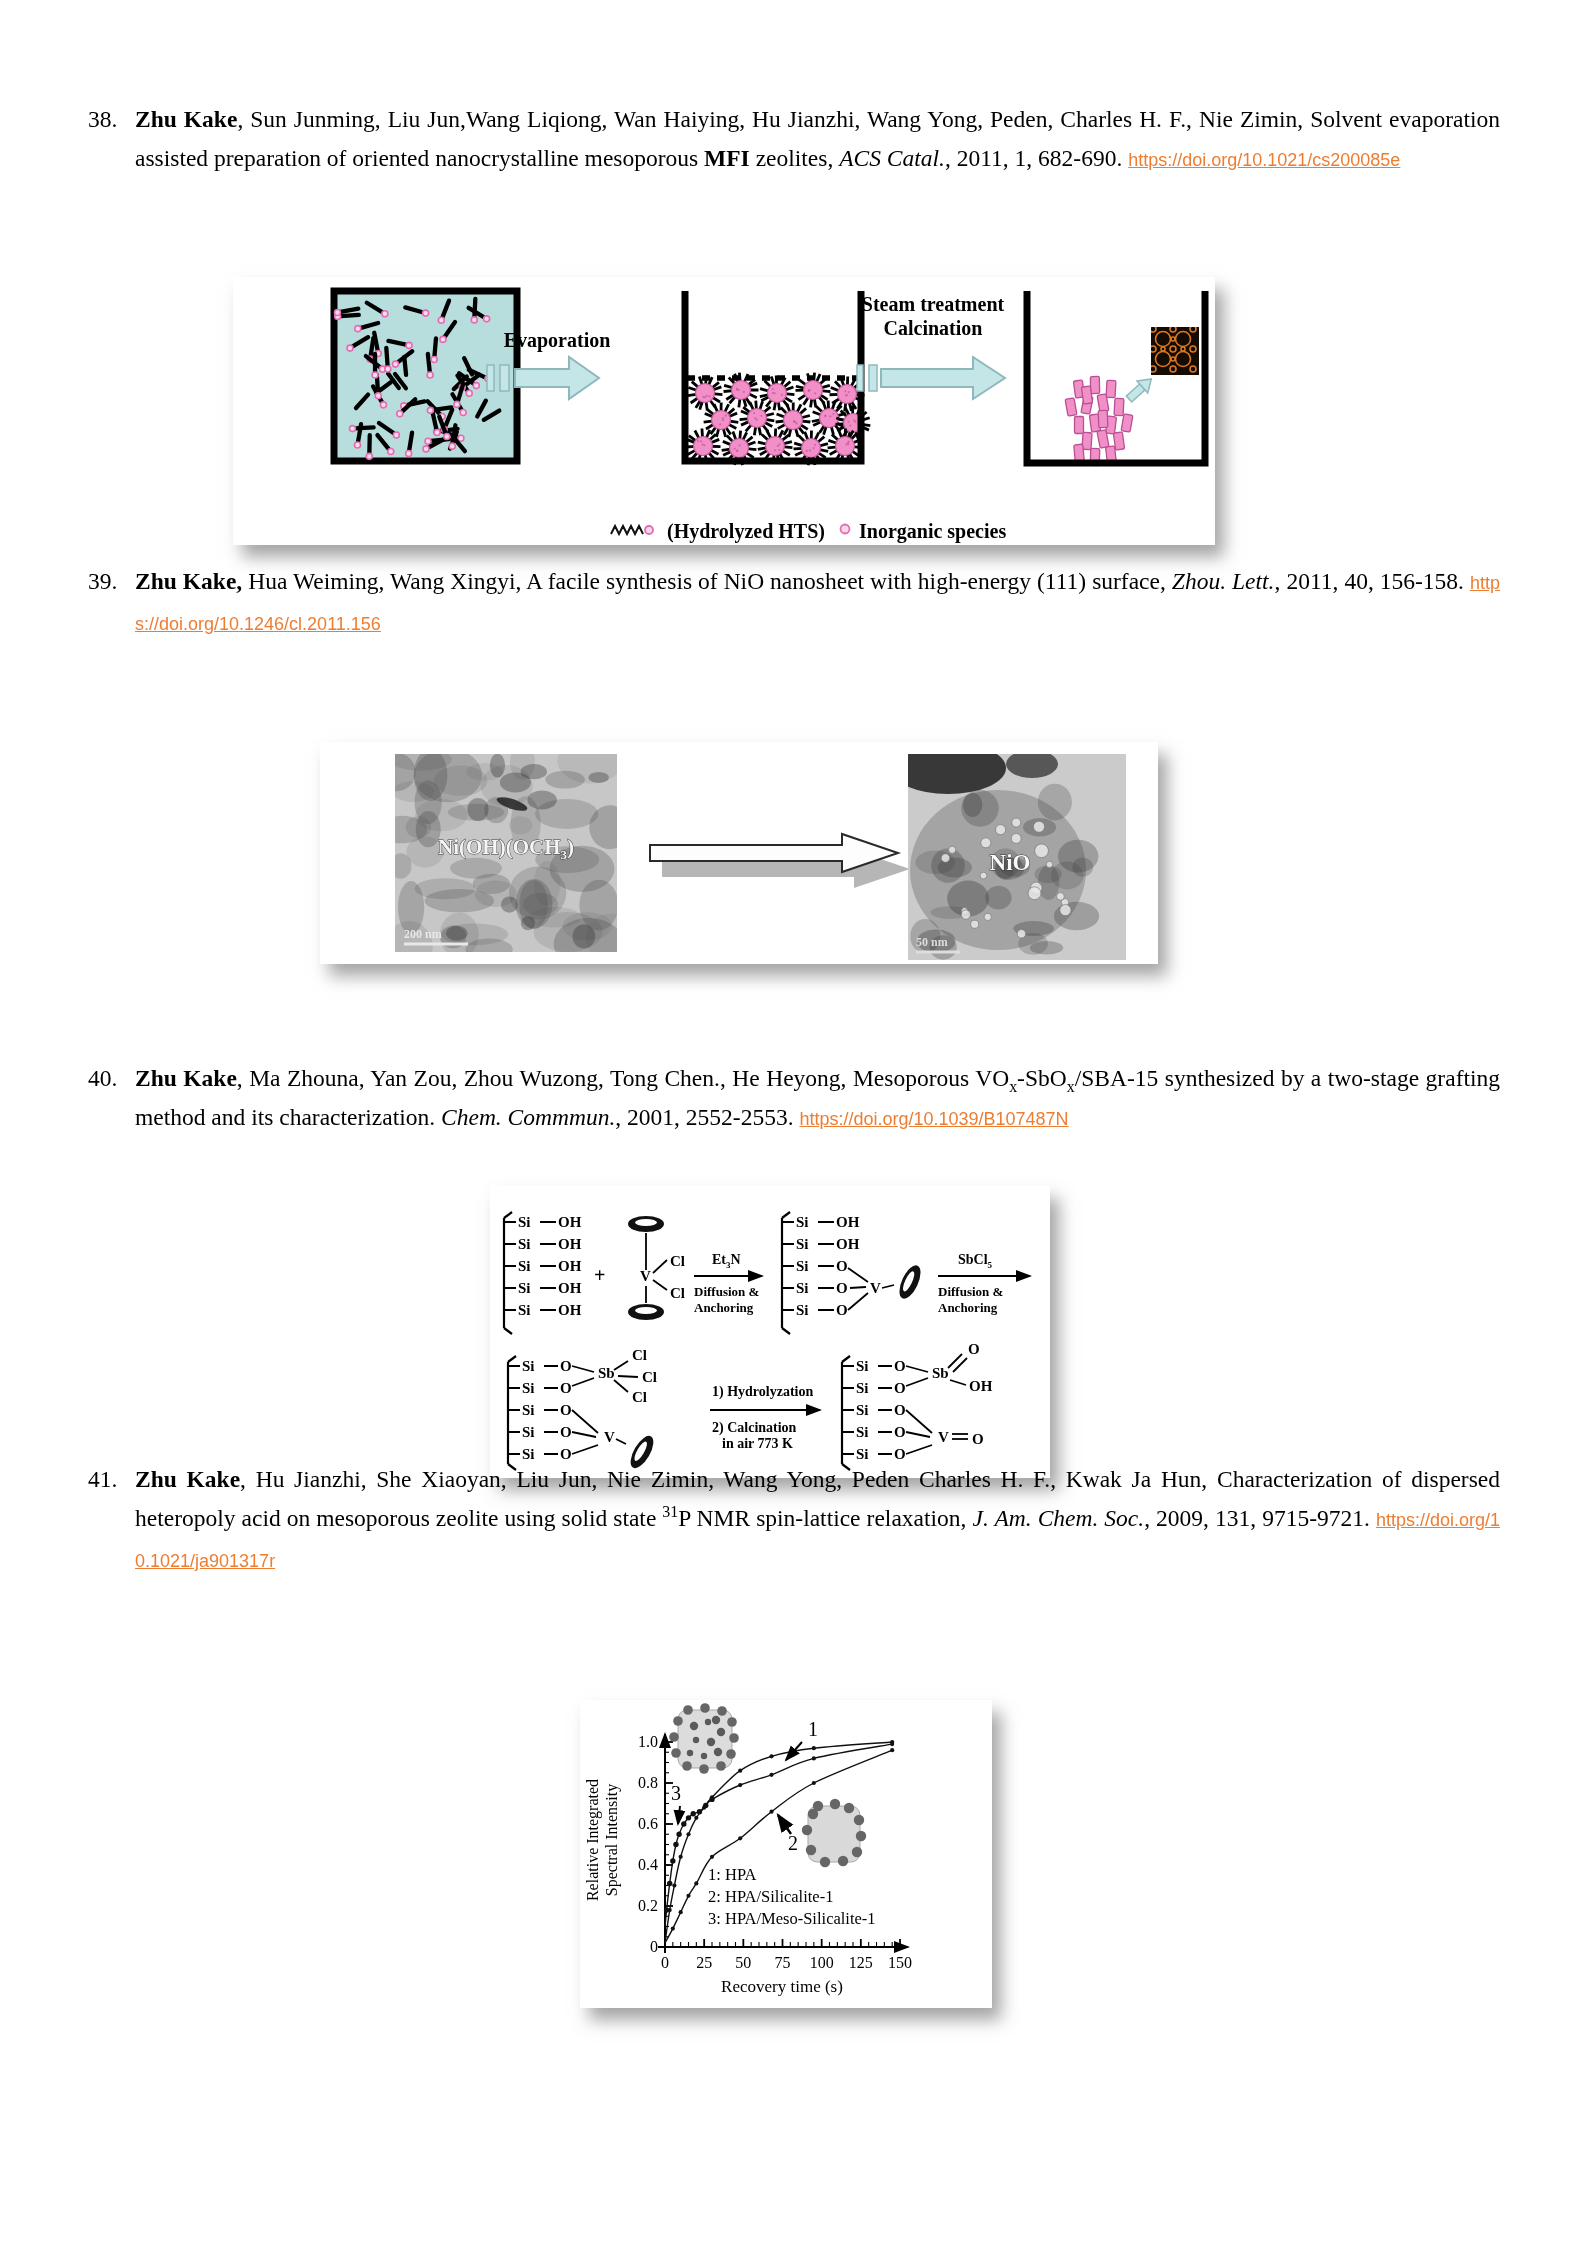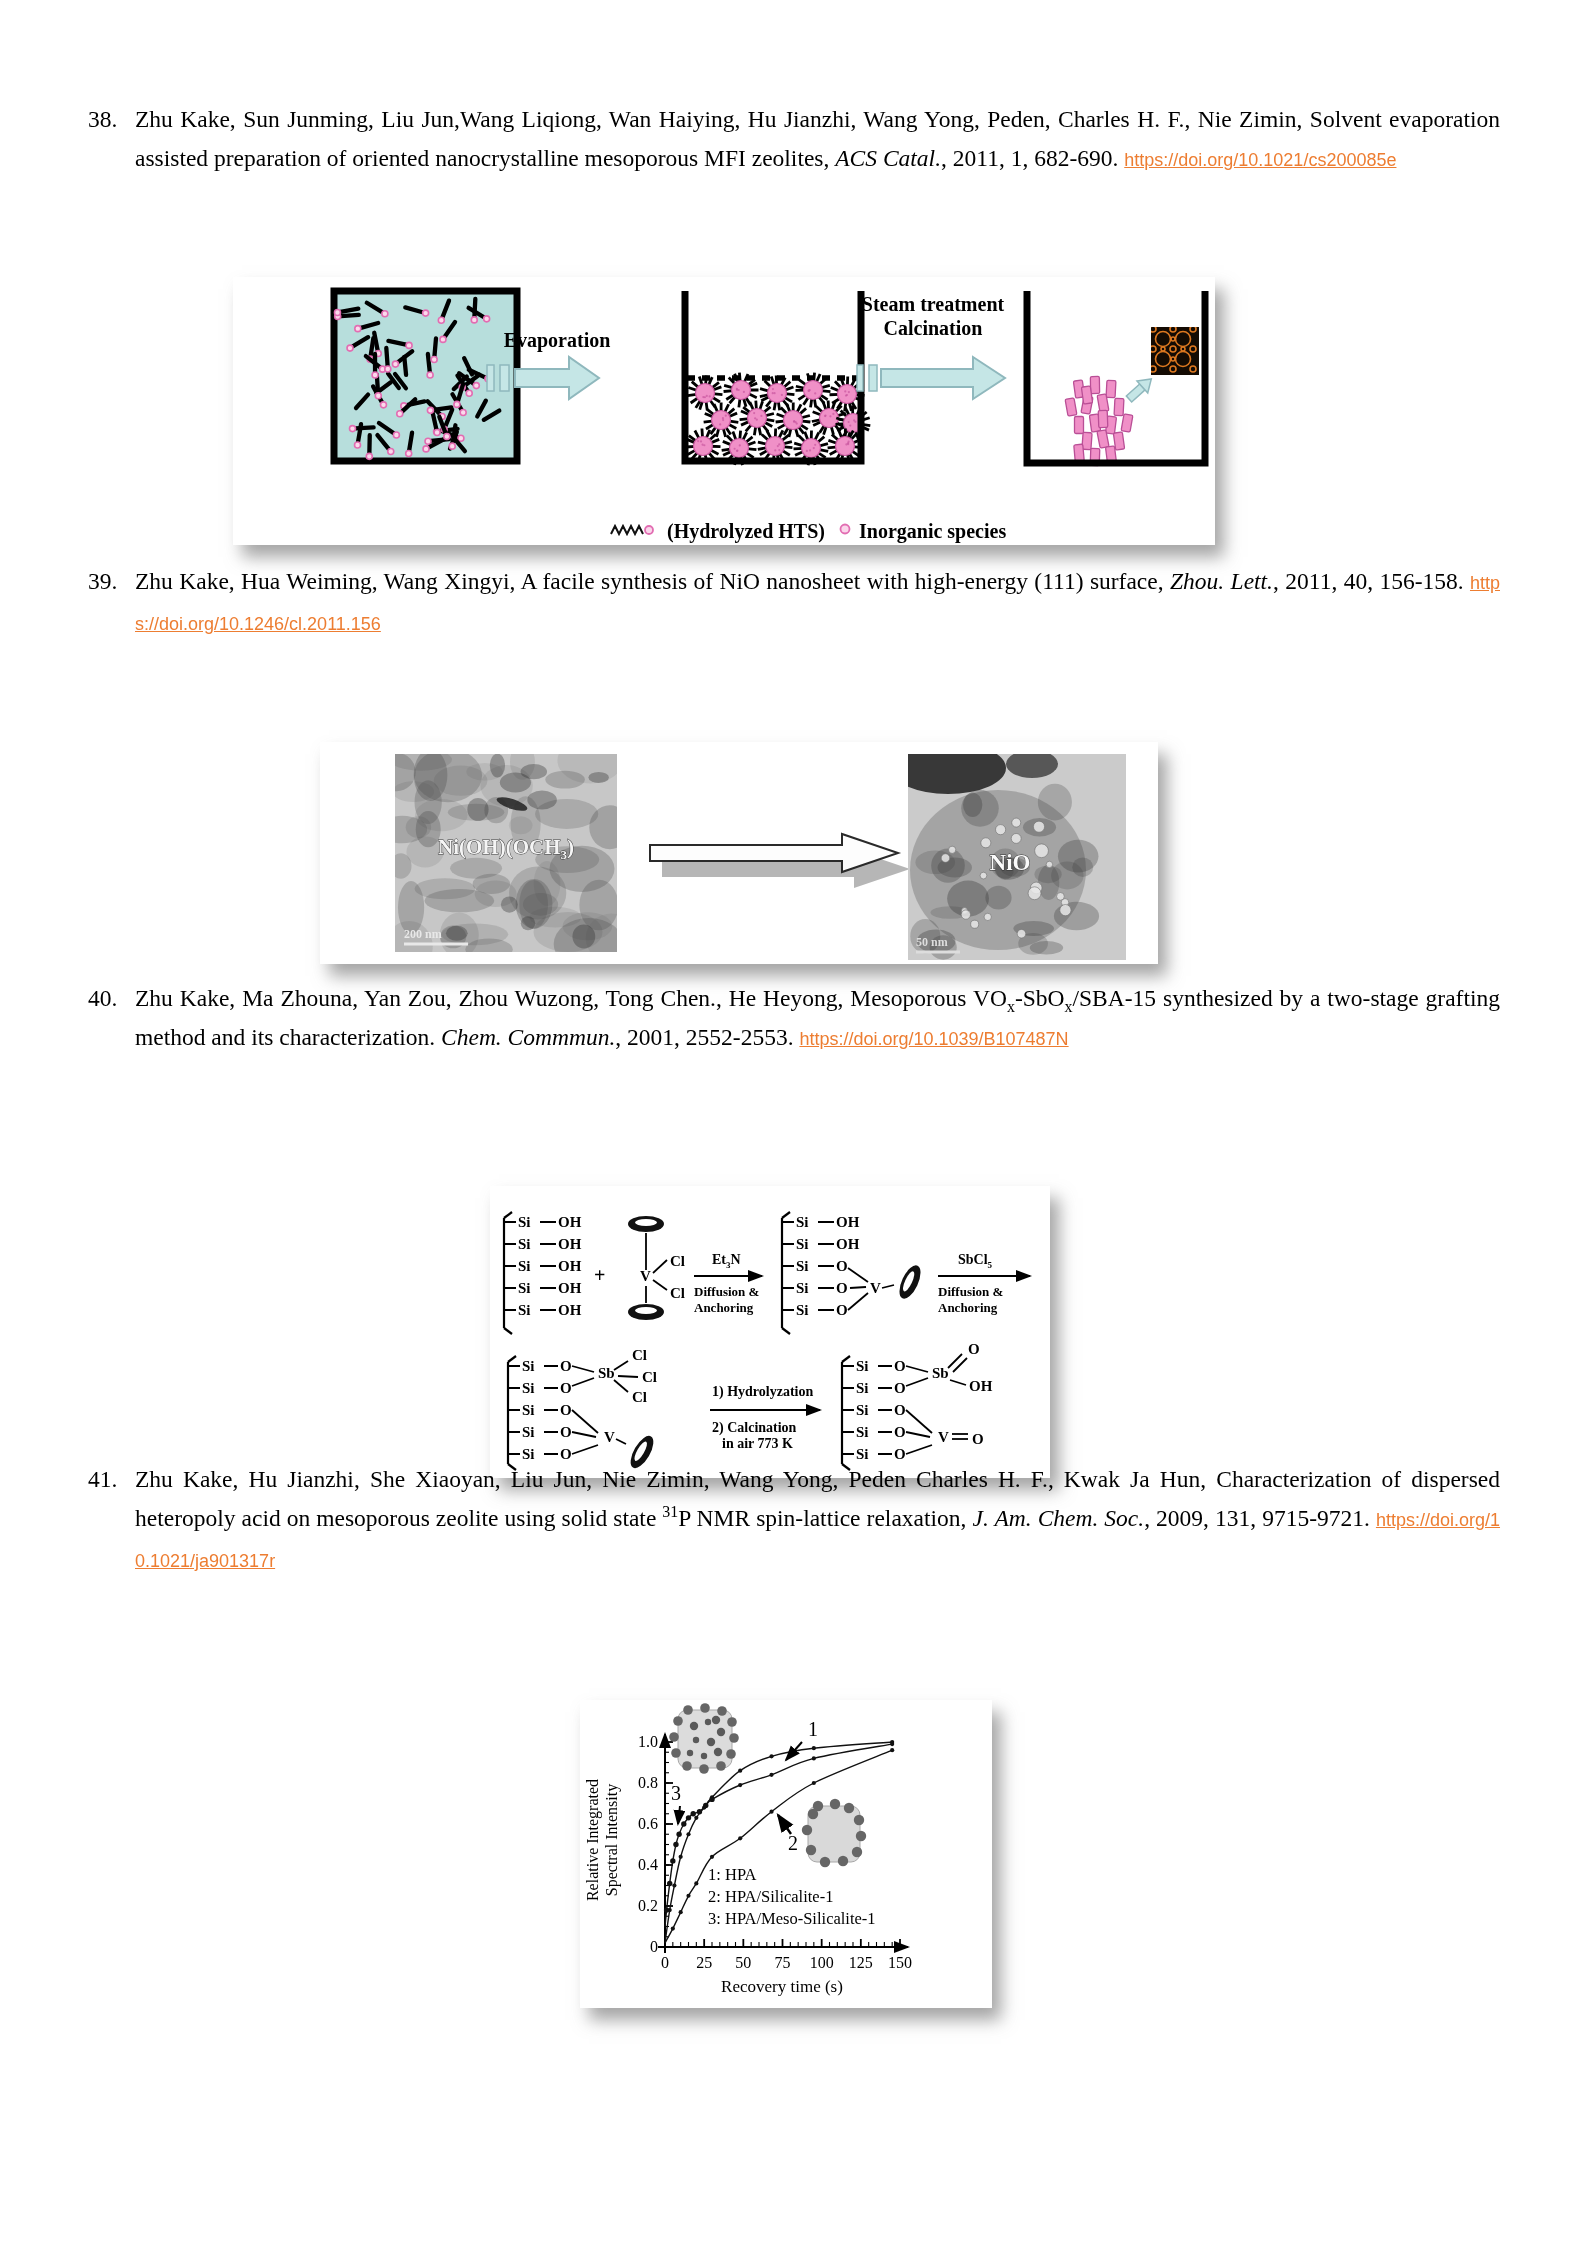--- a/index.html
+++ b/index.html
@@ -2,21 +2,21 @@
 <html><head>
 <meta charset="utf-8">
 <style>
   html,body{margin:0;padding:0;background:#ffffff;}
   .page{position:relative;width:1587px;height:2147px;background:#fff;
         font-family:"Liberation Serif",serif;color:#000;overflow:hidden;}
   .ref{position:absolute;left:88px;width:1412px;font-size:23.5px;line-height:39px;}
   .ref .num{position:absolute;left:0;top:0;}
   .ref .body{display:block;margin-left:47px;text-align:justify;}
   .s-r{font-weight:normal;}
-  .s-b{font-weight:normal;}
+  .s-b{font-weight:bold;}
   .s-bi{font-weight:normal;font-style:italic;}
   .s-sub{vertical-align:sub;font-size:0.68em;line-height:0;}
   .s-sup{vertical-align:super;font-size:0.68em;line-height:0;}
   a.doi{font-family:"Liberation Sans",sans-serif;font-size:18px;text-decoration:underline;cursor:pointer;word-break:break-all;}
   .figcard{position:absolute;background:#fff;box-shadow:9px 12px 16px rgba(105,105,105,0.6);}
   svg text{font-family:"Liberation Serif",serif;}
 </style>
 </head>
 <body>
 
@@ -680,21 +680,21 @@
           <circle cx="632.163667747518" cy="107.80987850390375" r="3.6414564540609717" fill="rgba(232,232,232,0.85)" stroke="rgba(110,110,110,0.6)" stroke-width="1"></circle>
           <circle cx="665.8284305187408" cy="100.82119935192168" r="5.0195510517805815" fill="rgba(232,232,232,0.85)" stroke="rgba(110,110,110,0.6)" stroke-width="1"></circle>
           <circle cx="645.8533650438767" cy="172.6116100139916" r="4.635137639008462" fill="rgba(232,232,232,0.85)" stroke="rgba(110,110,110,0.6)" stroke-width="1"></circle>
           <text x="690" y="128" text-anchor="middle" font-size="23" font-weight="bold" fill="#fafafa" stroke="#333" stroke-width="0.8" paint-order="stroke">NiO</text>
           <text x="596" y="204" font-size="12" font-weight="bold" fill="#ddd" font-family="&quot;Liberation Sans&quot;,sans-serif">50 nm</text>
           <line x1="596" y1="210" x2="640" y2="210" stroke="#ddd" stroke-width="3"></line>
         </g>
       </svg>
   </div>
 
-  <div class="ref" style="top:979px">
+  <div class="ref" style="top:1059px">
     <span class="num">40.</span>
     <span class="body"><span class="s-b">Zhu Kake</span><span class="s-r">, Ma Zhouna, Yan Zou, Zhou Wuzong, Tong Chen., He Heyong, Mesoporous VO</span><span class="s-sub">x</span><span class="s-r">-SbO</span><span class="s-sub">x</span><span class="s-r">/SBA-15 synthesized by a two-stage grafting method and its characterization. </span><span class="s-bi">Chem. Commmun.</span><span class="s-r">, 2001, 2552-2553. </span><a href="#" class="doi" style="color: rgb(237, 125, 49);">https://doi.org/10.1039/B107487N</a></span>
   </div>
 
   <div class="figcard" style="left:490px;top:1186px;width:560px;height:292px">
     <svg id="fig40" width="560" height="292" viewBox="0 0 560 292">
         <defs>
           <marker id="ah40" markerWidth="9" markerHeight="8" refX="7" refY="3" orient="auto">
             <path d="M0,0 L8,3 L0,6 Z" fill="#000"></path>
           </marker>

